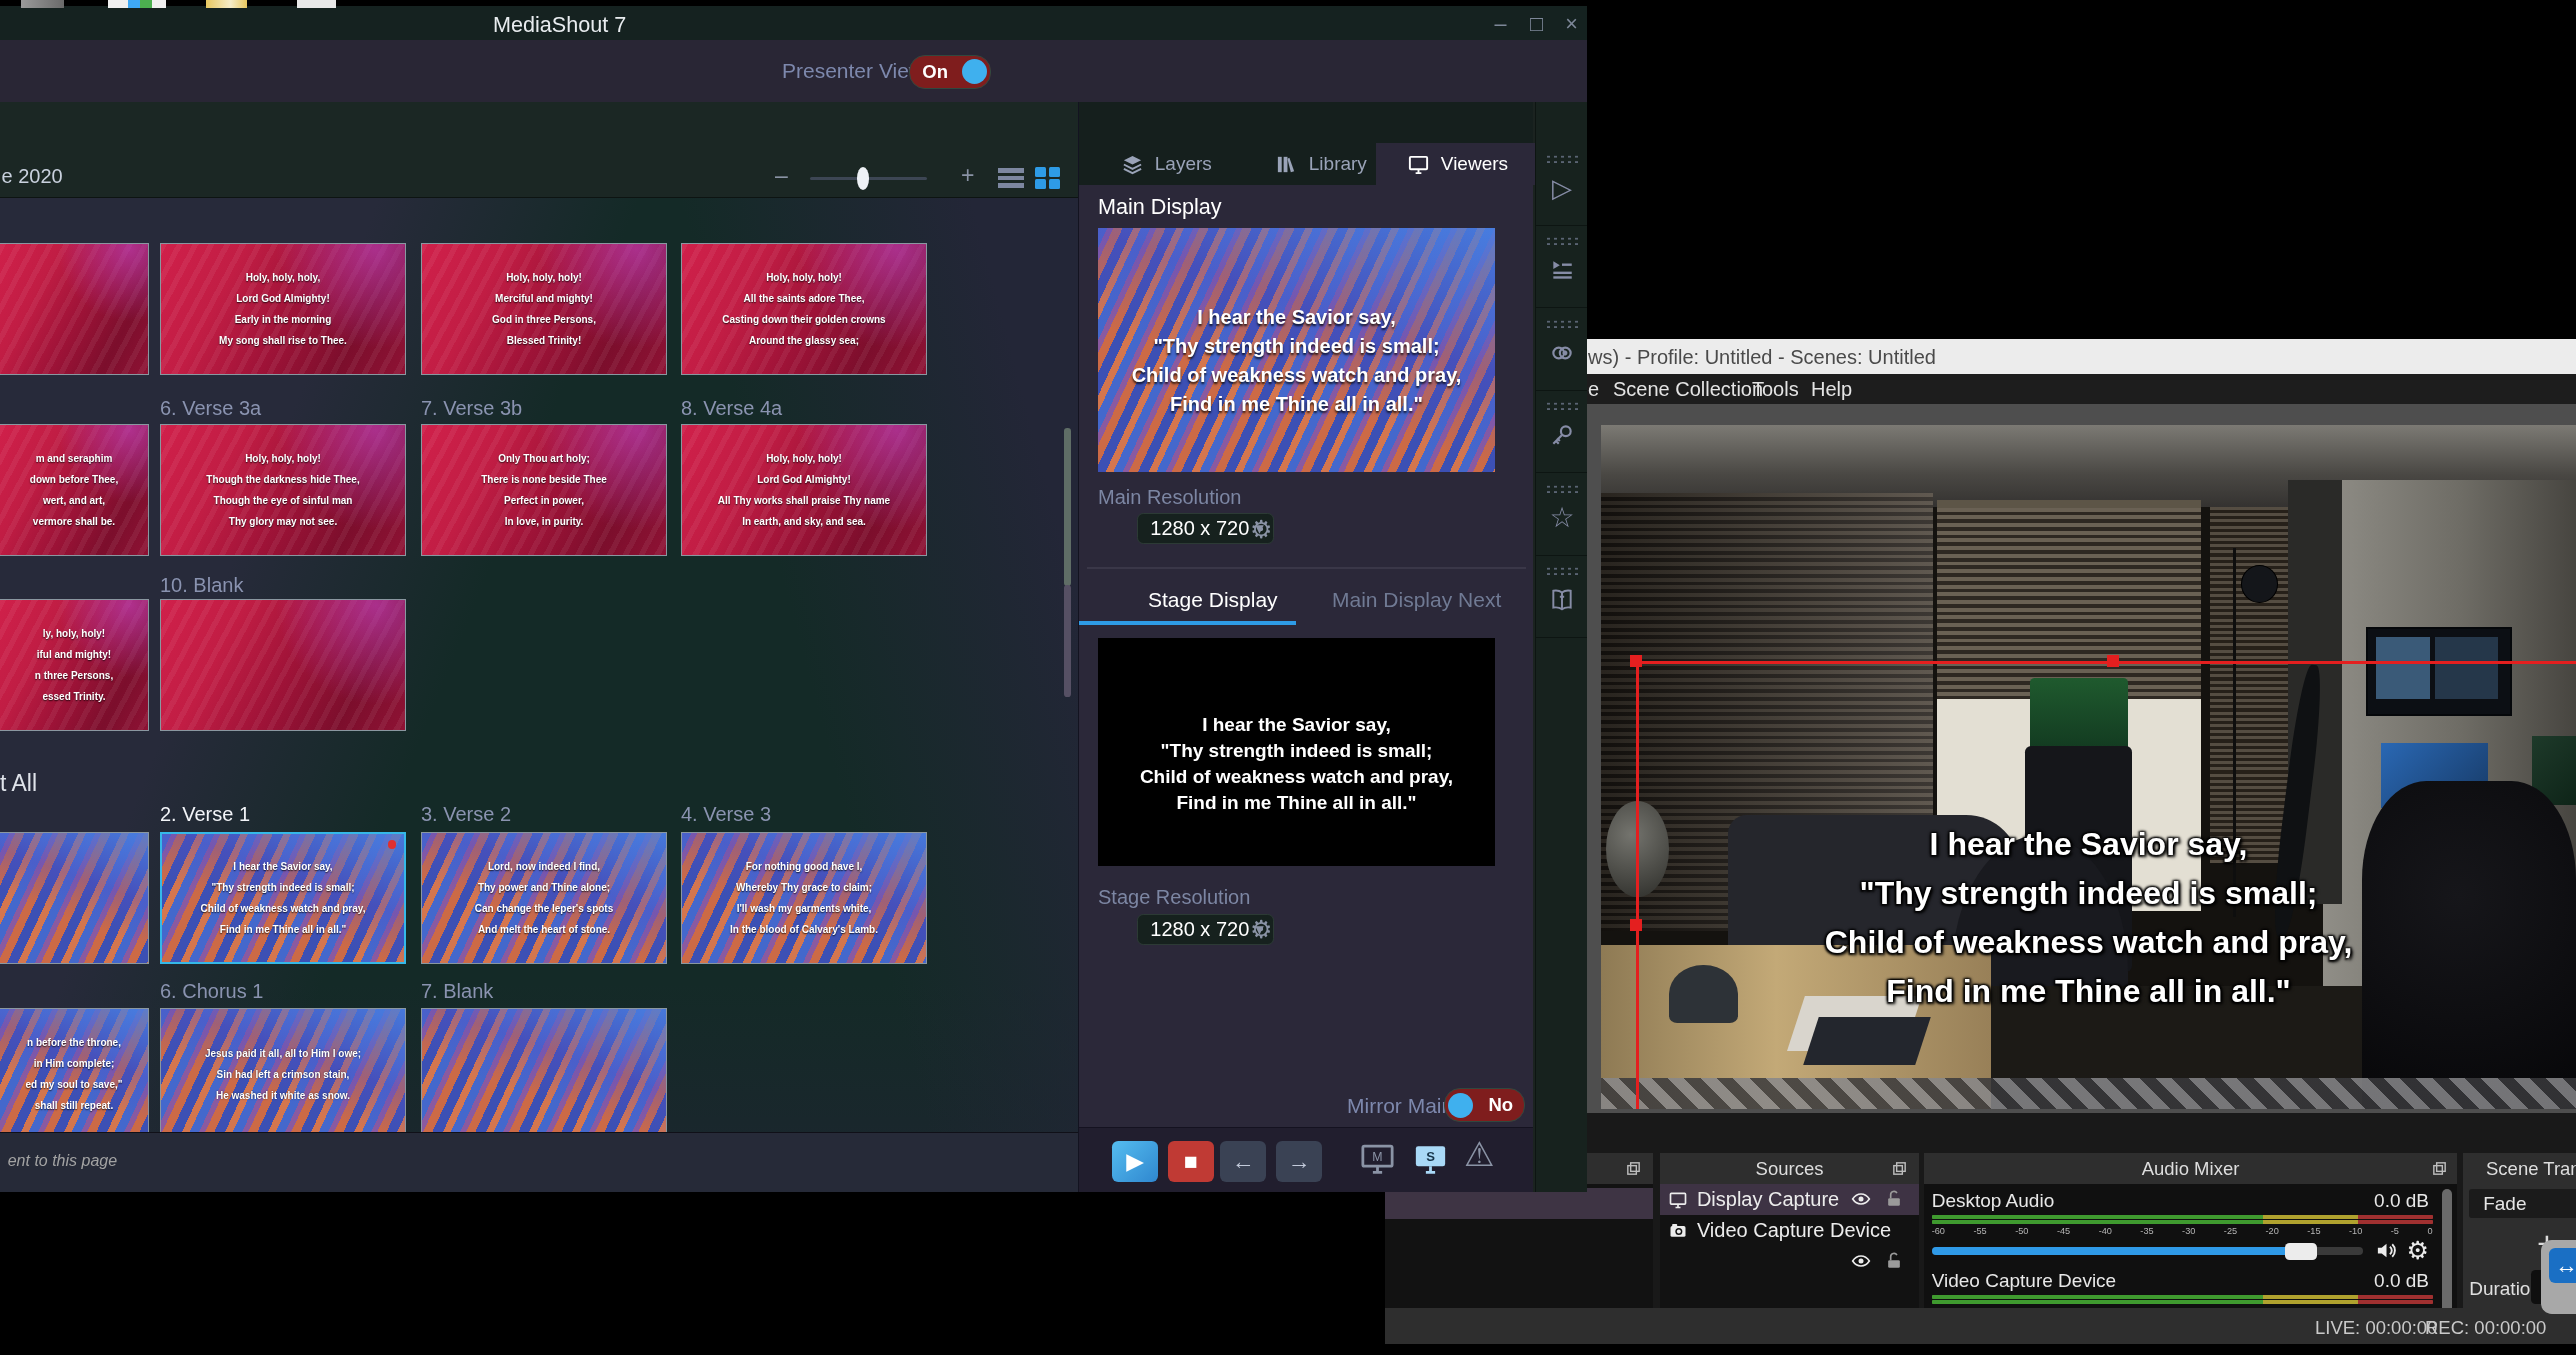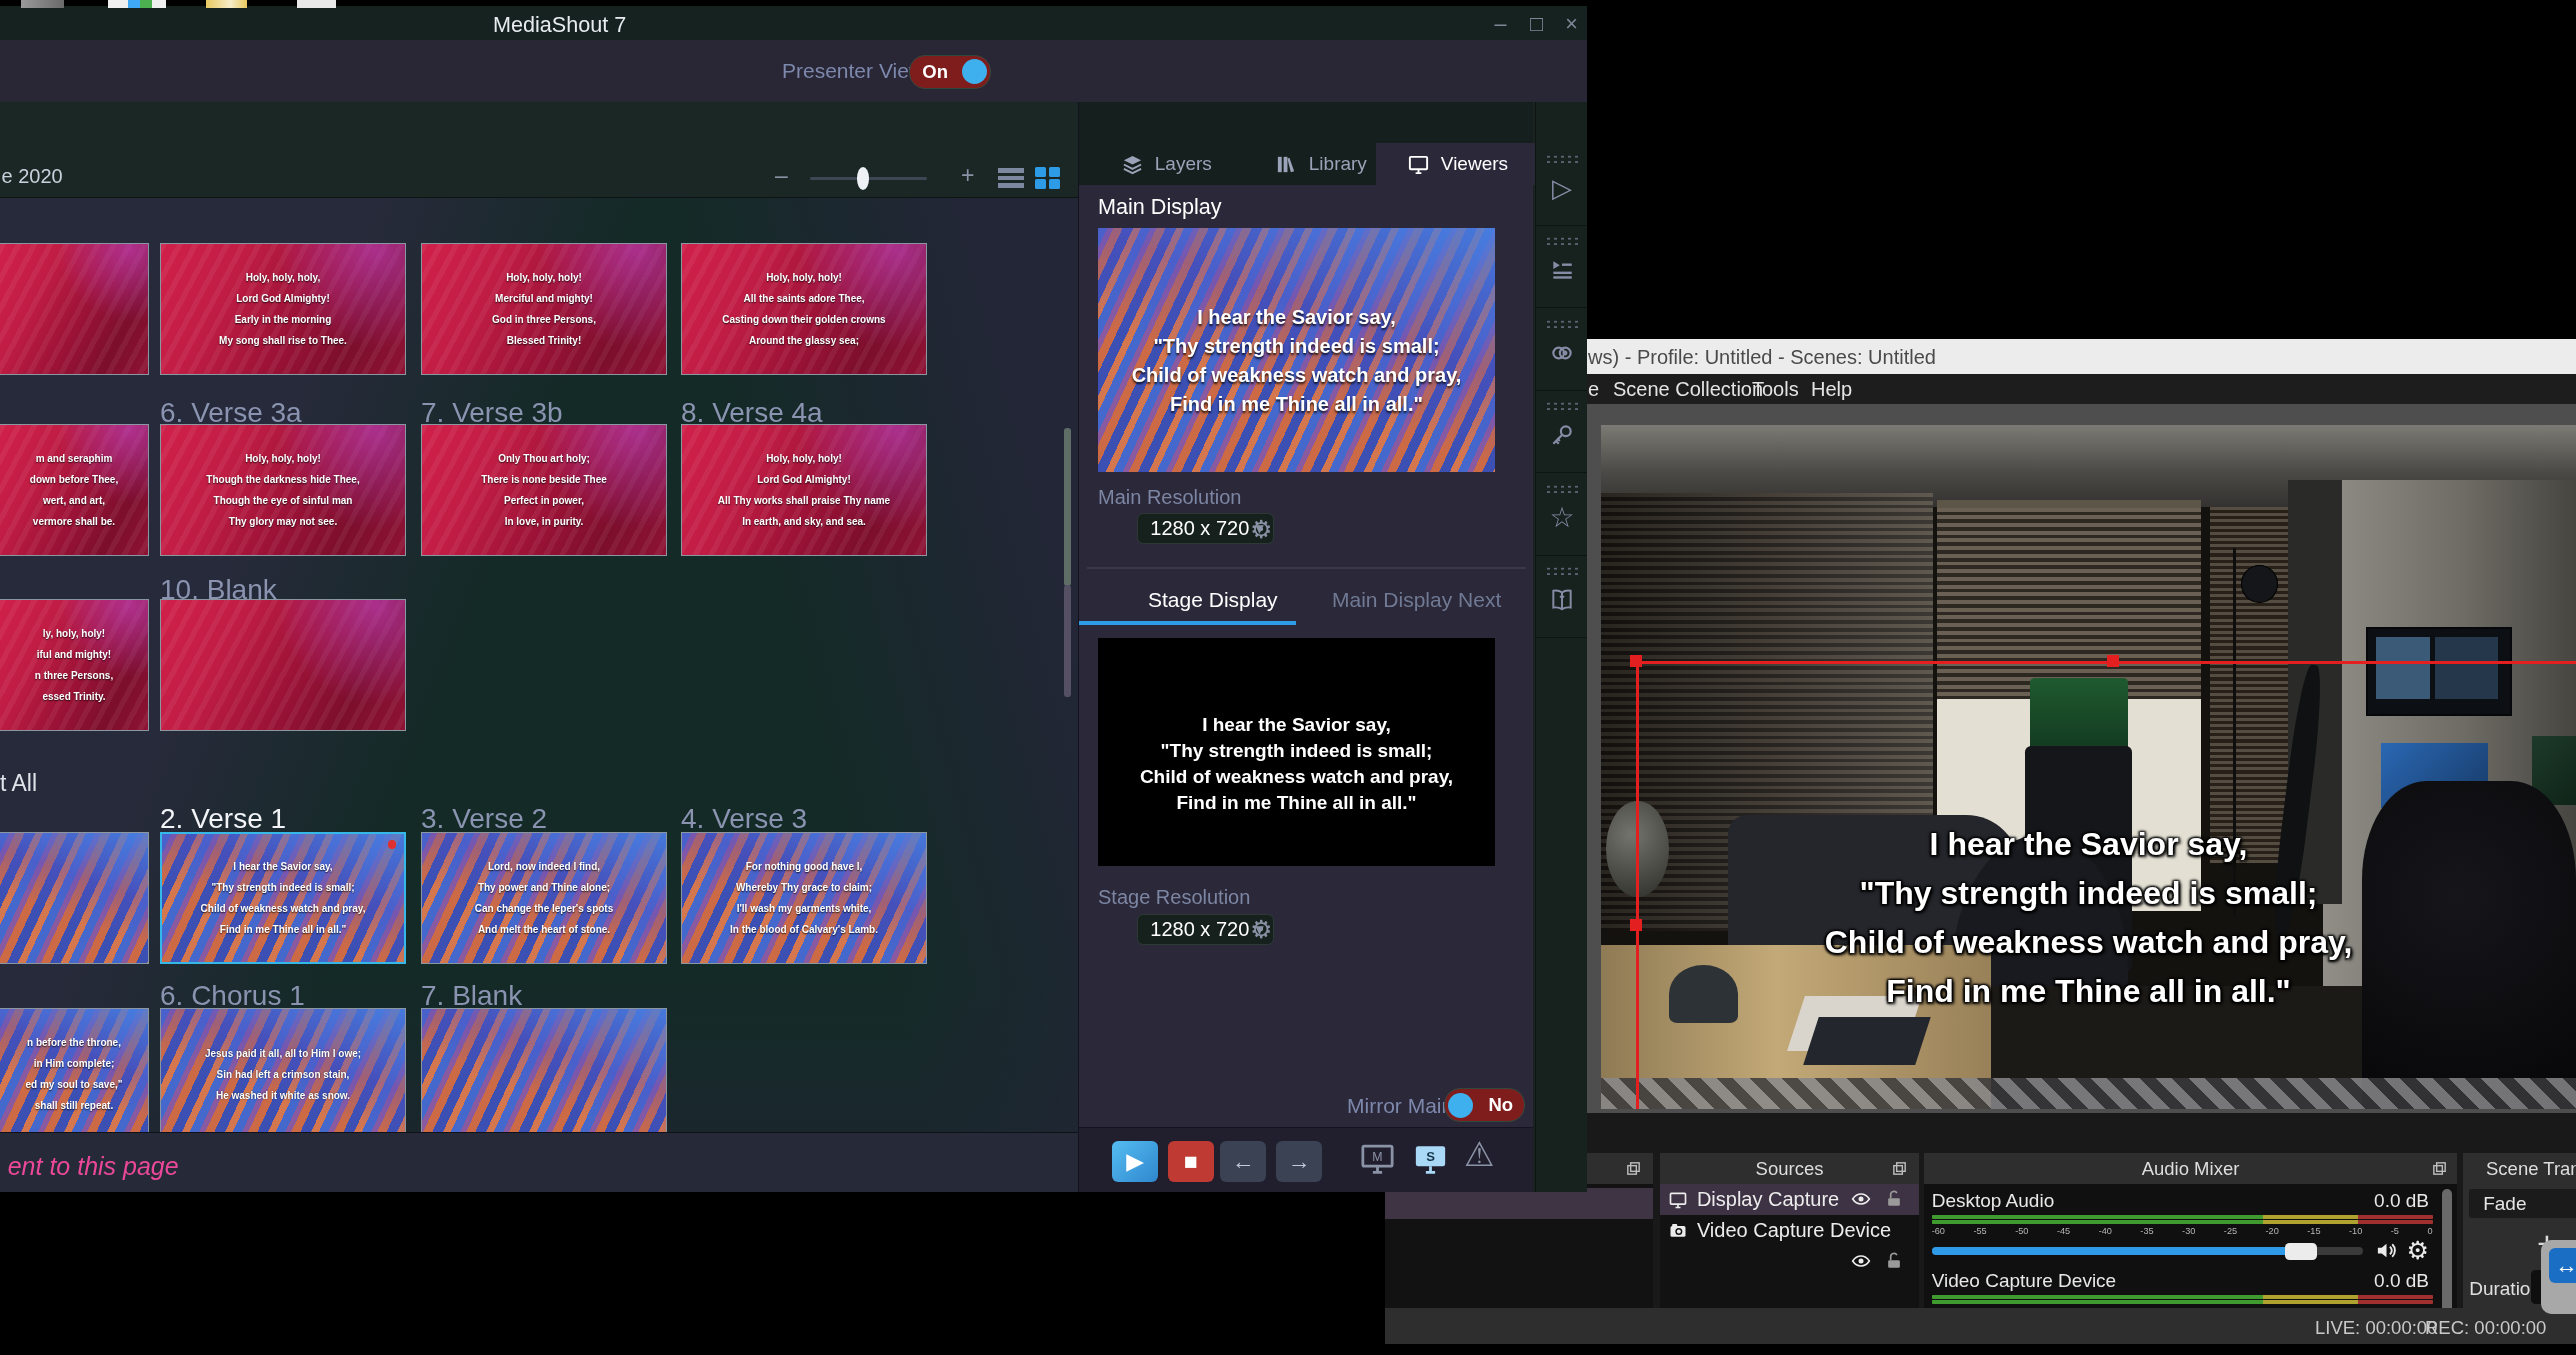--- a/index.html
+++ b/index.html
@@ -39,26 +39,26 @@
       linear-gradient(118deg,#d0204a 0%,#c11d44 28%,#a01338 52%,#7c0e2c 78%,#8e1234 100%);}
   .slide-blue{background:
       linear-gradient(200deg,rgba(72,128,226,.85) 0%,rgba(86,80,198,.38) 38%,rgba(0,0,0,0) 62%),
       repeating-linear-gradient(115deg,#4468cc 0 8.5px,#8a5aa0 8.5px 14px,#cc6a46 14px 22.3px,#3c50b4 22.3px 32px,#d4764e 32px 39px);}
   .slide.partial{width:149px;border-left:none;}
   .slide-sel{border:2.3px solid #35b8e8;}
   .slide-text{position:absolute;left:0;right:0;top:50%;transform:translateY(-50%);
       color:#fff;font-size:10px;font-weight:bold;line-height:21px;text-align:center;
       white-space:pre-line;text-shadow:0 0.8px 1.5px rgba(0,0,0,.8);}
   .reddot{position:absolute;right:7.7px;top:6.2px;width:8.5px;height:8.5px;border-radius:50%;background:#e03030;}
-  .slabel{color:#8a93b0;font-size:28px;}
+  .slabel{color:#8a93b0;font-size:20px;}
   .slabel-active{color:#f2f4f8;}
   .section-frag{color:#dfe3ea;font-size:23px;}
   .deck-scroll{left:1064px;width:7px;border-radius:3.1px;}
   .ms-comment{left:0;top:1126px;width:1533px;height:59px;background:#262a38;border-top:1.5px solid #101018;}
-  .comment-text{left:7.7px;top:18.5px;color:#ec4899;font-size:25px;font-style:italic;}
+  .comment-text{left:7.7px;top:18.5px;color:#a3a3a3;font-size:16px;font-style:italic;}
   
   .ms-panel{left:1078px;top:96px;width:454px;height:1090px;background:#2b2839;border-left:1.5px solid #131320;}
   .ptop{left:0;top:0;width:454px;height:83px;background:#151f1d;}
   .ptab{top:41px;height:42px;display:flex;align-items:center;gap:10.8px;color:#9aa3b8;font-size:19px;}
   .ptab-active{background:#2b2839;color:#ffffff;}
   .plabel{color:#ffffff;font-size:21.6px;}
   .sublabel{color:#7c86a3;font-size:20px;}
   .mainprev{left:19px;top:126px;width:397px;height:244px;}
   .prev-lyrics{position:absolute;left:0;right:0;color:#fff;font-weight:bold;font-size:20px;line-height:29px;
       text-align:center;white-space:pre-line;text-shadow:0 1.5px 2.3px rgba(0,0,0,.85);}

